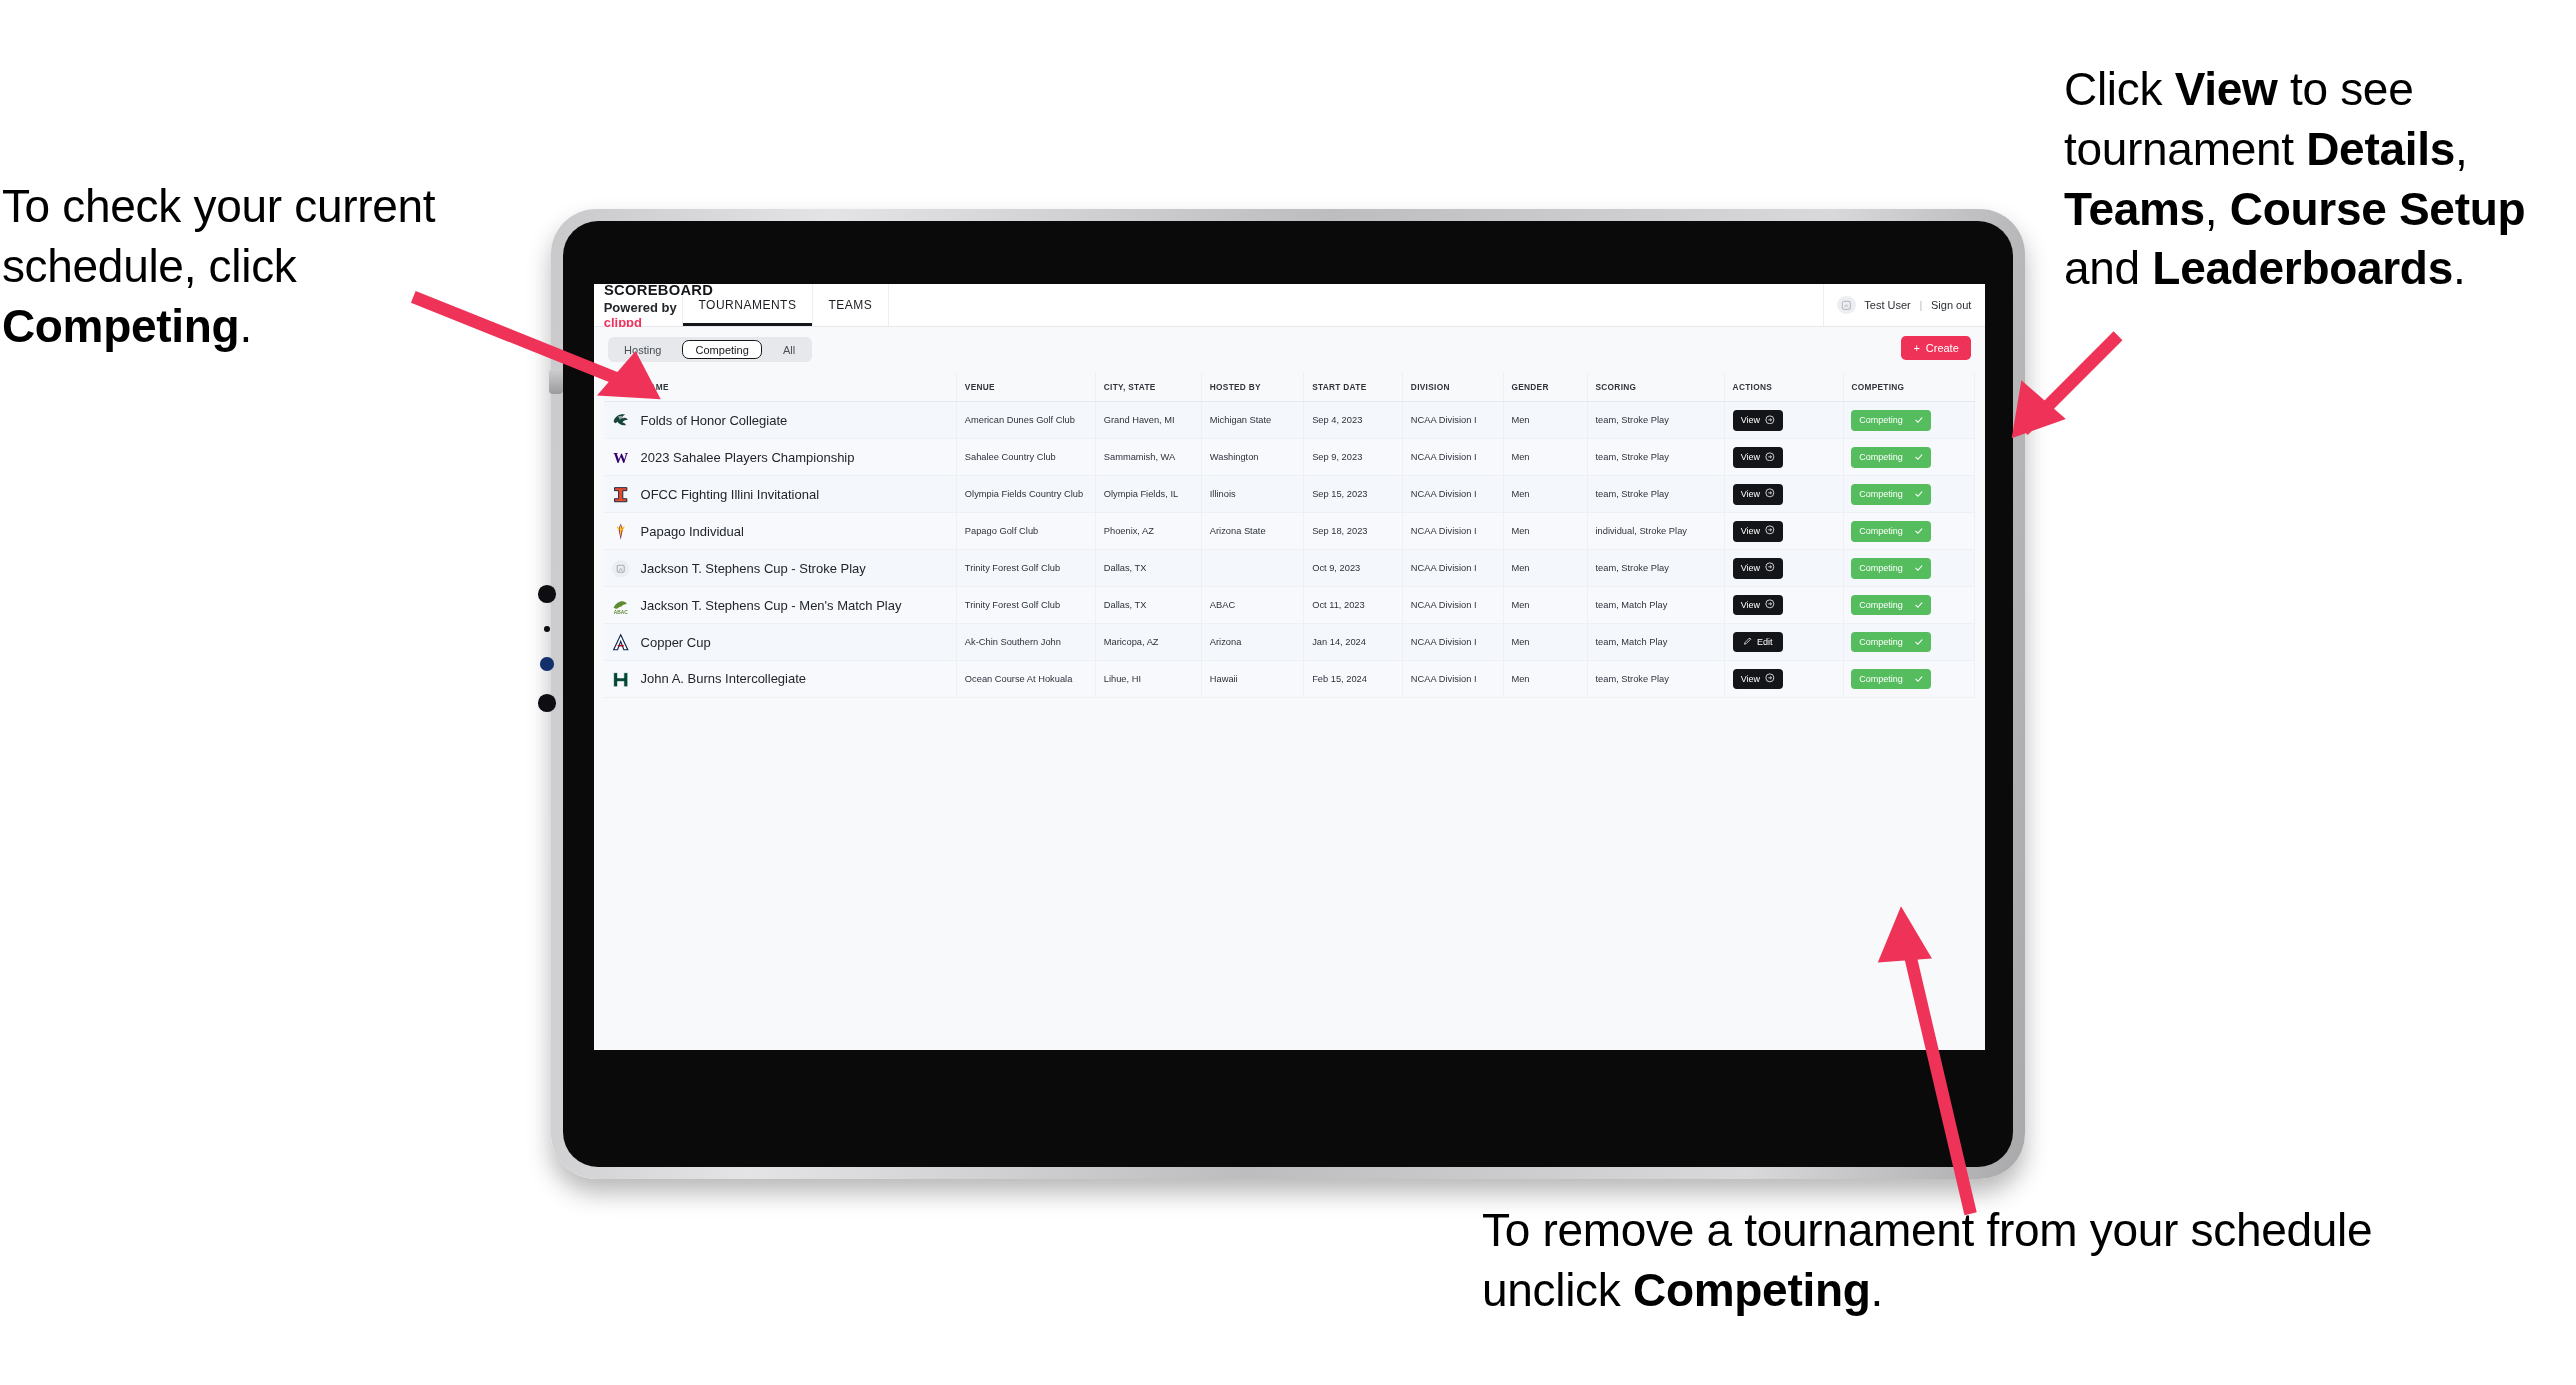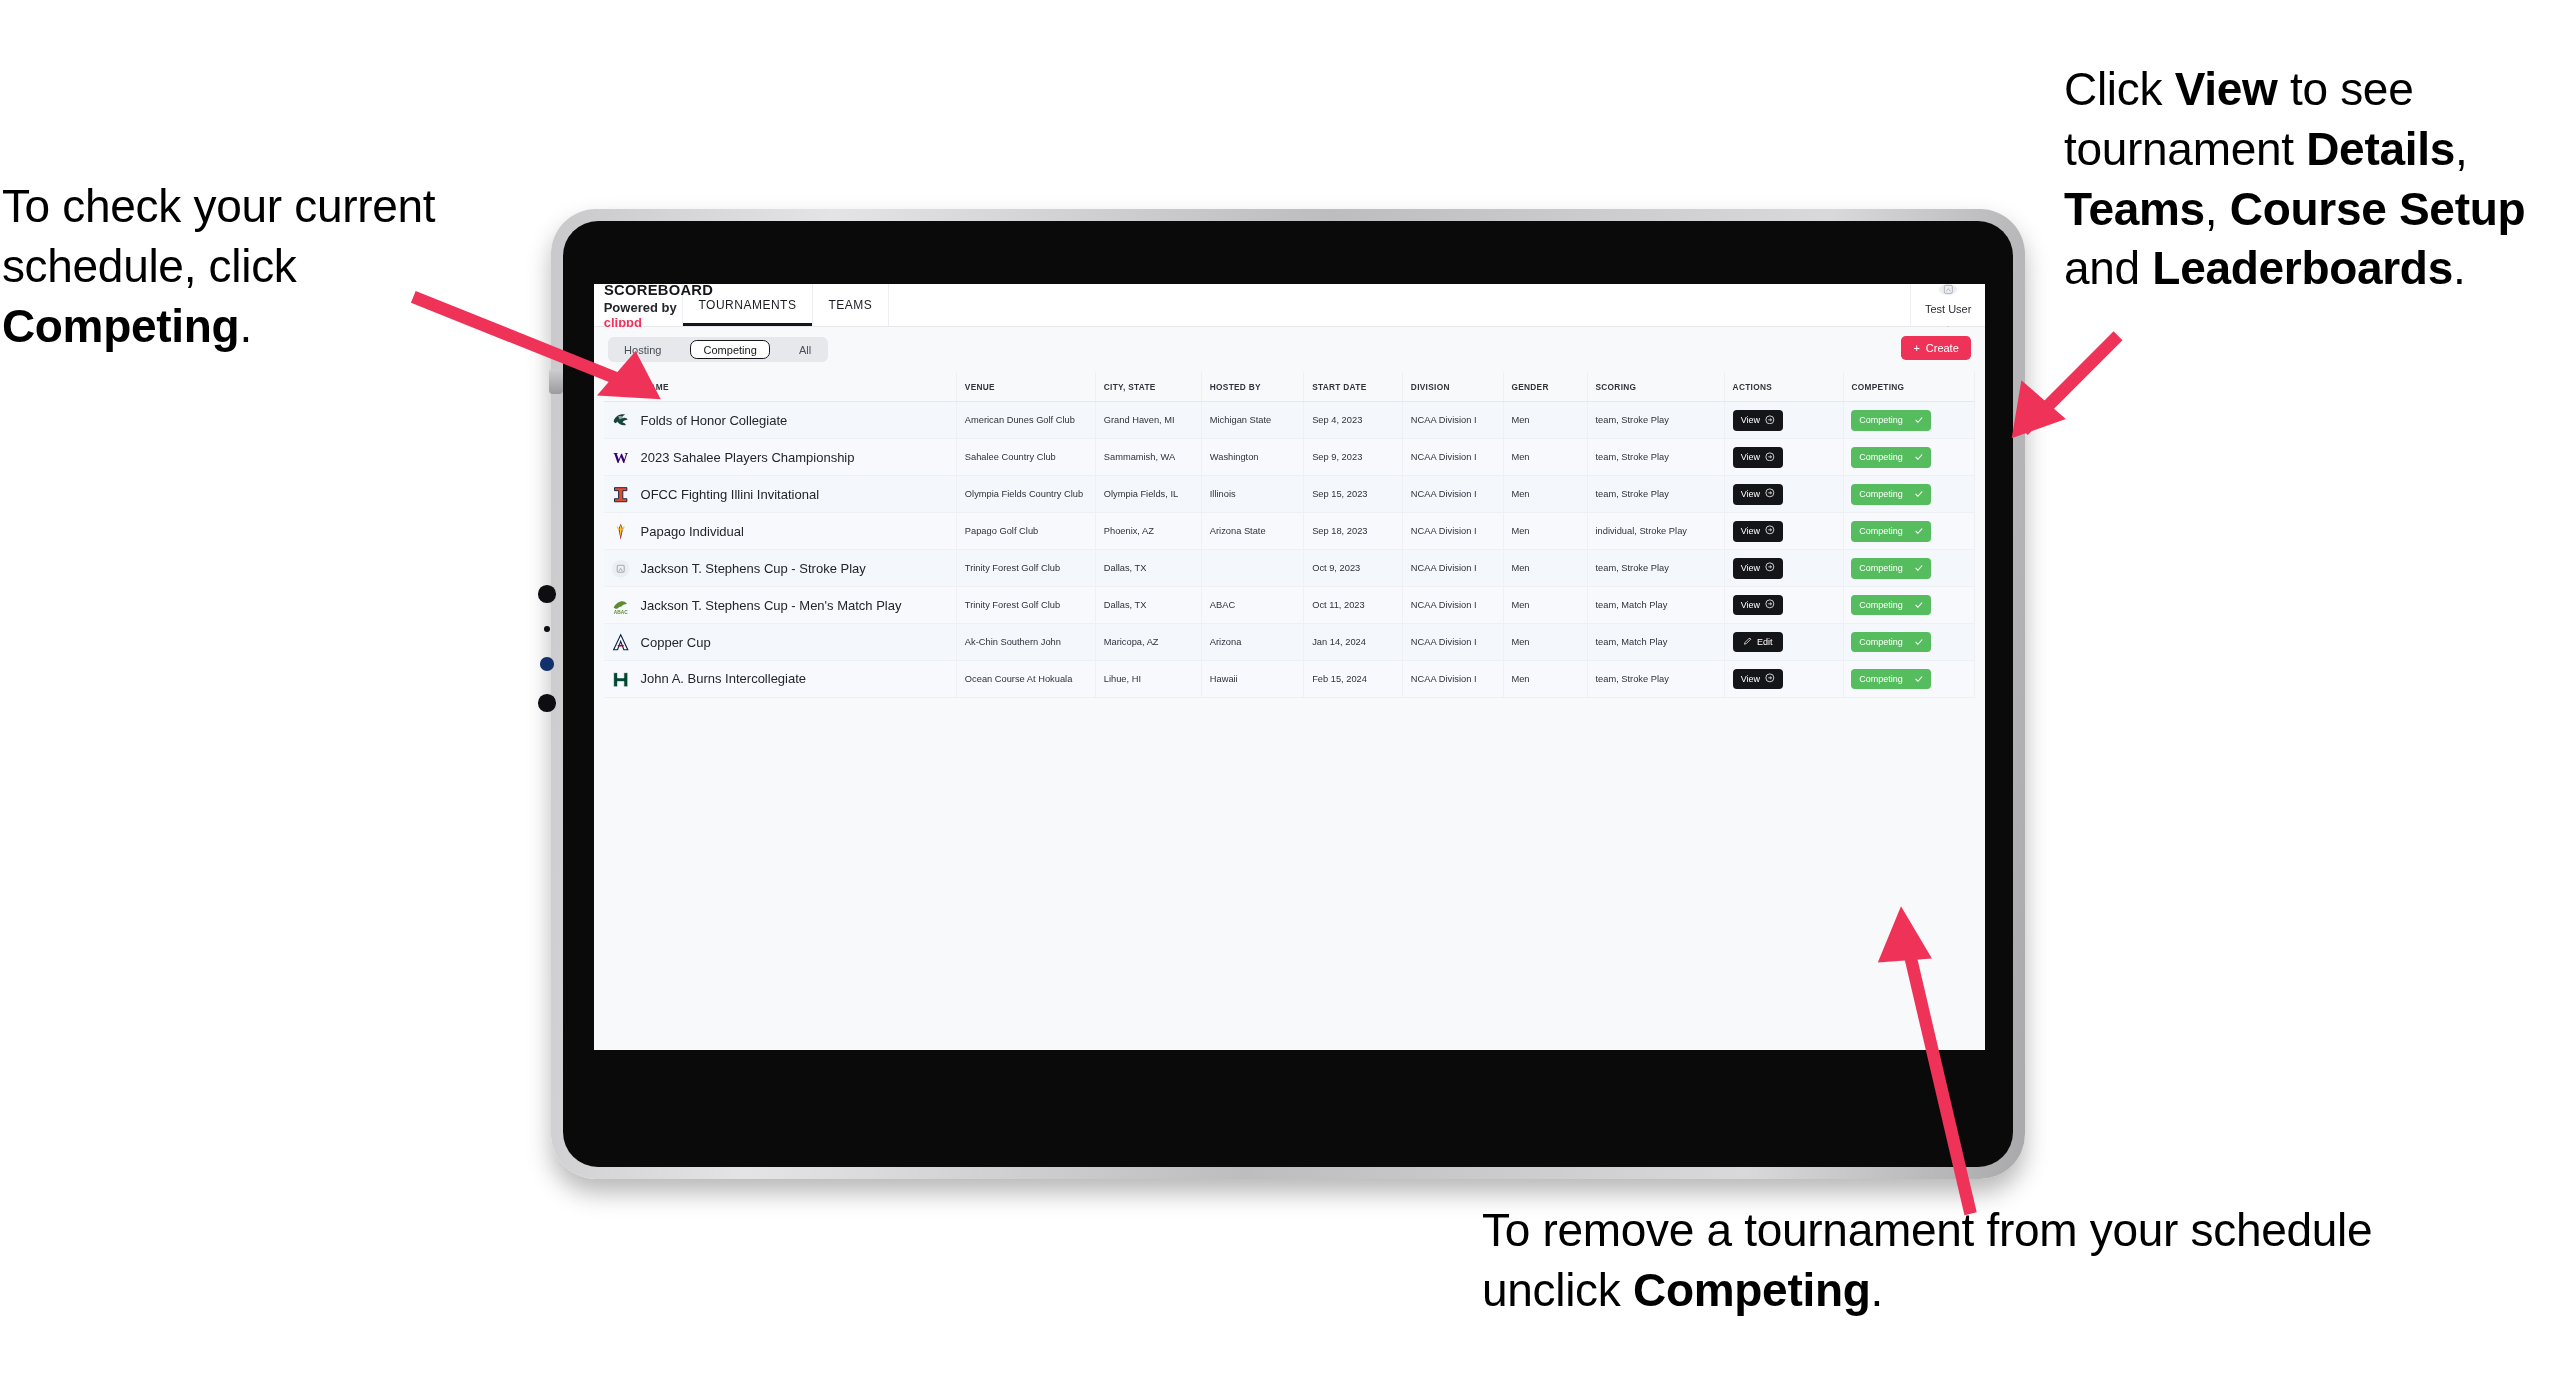--- a/index.html
+++ b/index.html
@@ -70,35 +70,35 @@
 
   .navtab {
     display:flex; align-items:center; justify-content:center;
     padding: 0 15.5px; font-size: 12px; letter-spacing:0.5px; color:#1b1d22;
     border-right:1px solid #eceef1; position:relative; cursor:pointer;
   }
   .navtab.active::after {
     content:""; position:absolute; left:0; right:0; bottom:0; height:2.9px; background:#14161a;
   }
   #navspacer { flex:1; border-right:1px solid #eceef1; }
-  #userzone { display:flex; align-items:center; gap:8.7px; padding:0 13.6px; font-size:11px; color:#2b2e34;flex-direction:column; }
+  #userzone { display:flex; align-items:center; gap:8.7px; padding:0 13.6px; font-size:11px; color:#2b2e34; }
   #avatar {
     width:18.4px; height:18.4px; border-radius:50%; background:#eceef1;
     display:flex; align-items:center; justify-content:center; color:#9aa0a8;
   }
   #userzone .sep { color:#b7bcc3; }
   #userzone .lnk { cursor:pointer; }
 
   
   #toolbar {
     height: 45px; background:#f8f9fb; display:flex; align-items:center;
     padding: 0 13.6px; position:relative;
   }
   #segmented {
-    display:flex; align-items:center; background:#e6e8ec; border-radius:5.8px; padding:2.9px; gap:15px;
+    display:flex; align-items:center; background:#e6e8ec; border-radius:5.8px; padding:2.9px; gap:7px;
   }
   .seg {
     padding: 3.9px 13.6px; font-size:11px; color:#4a4f57; border-radius:4.8px; cursor:pointer; white-space:nowrap;
   }
   .seg.active {
     background:#ffffff; color:#14161a; border:1.6px solid #14161a; font-weight:500;
     border-radius:6.8px; padding:2.9px 12.6px;
   }
   #create-btn {
     position:absolute; right:13.6px; top:8.7px;

